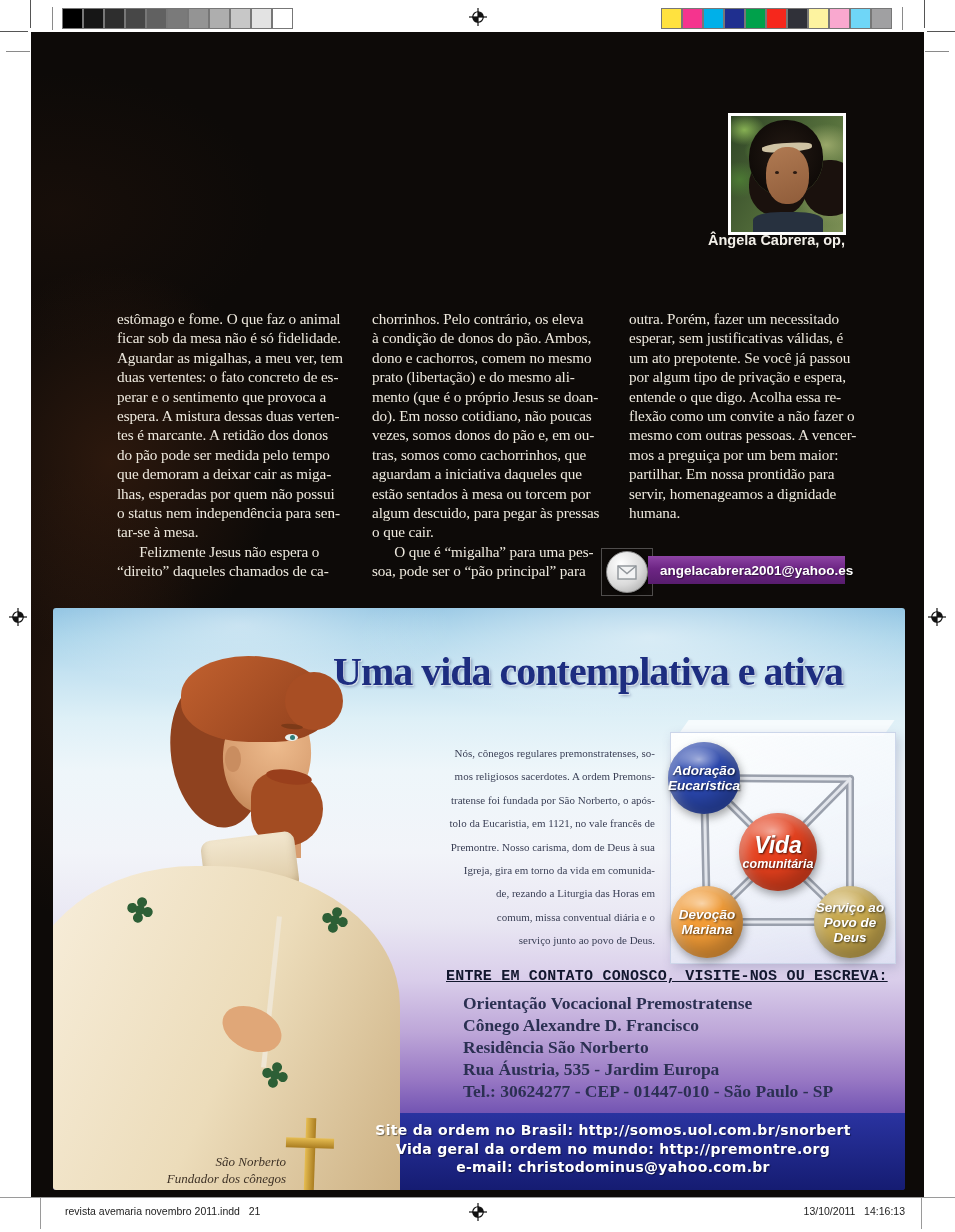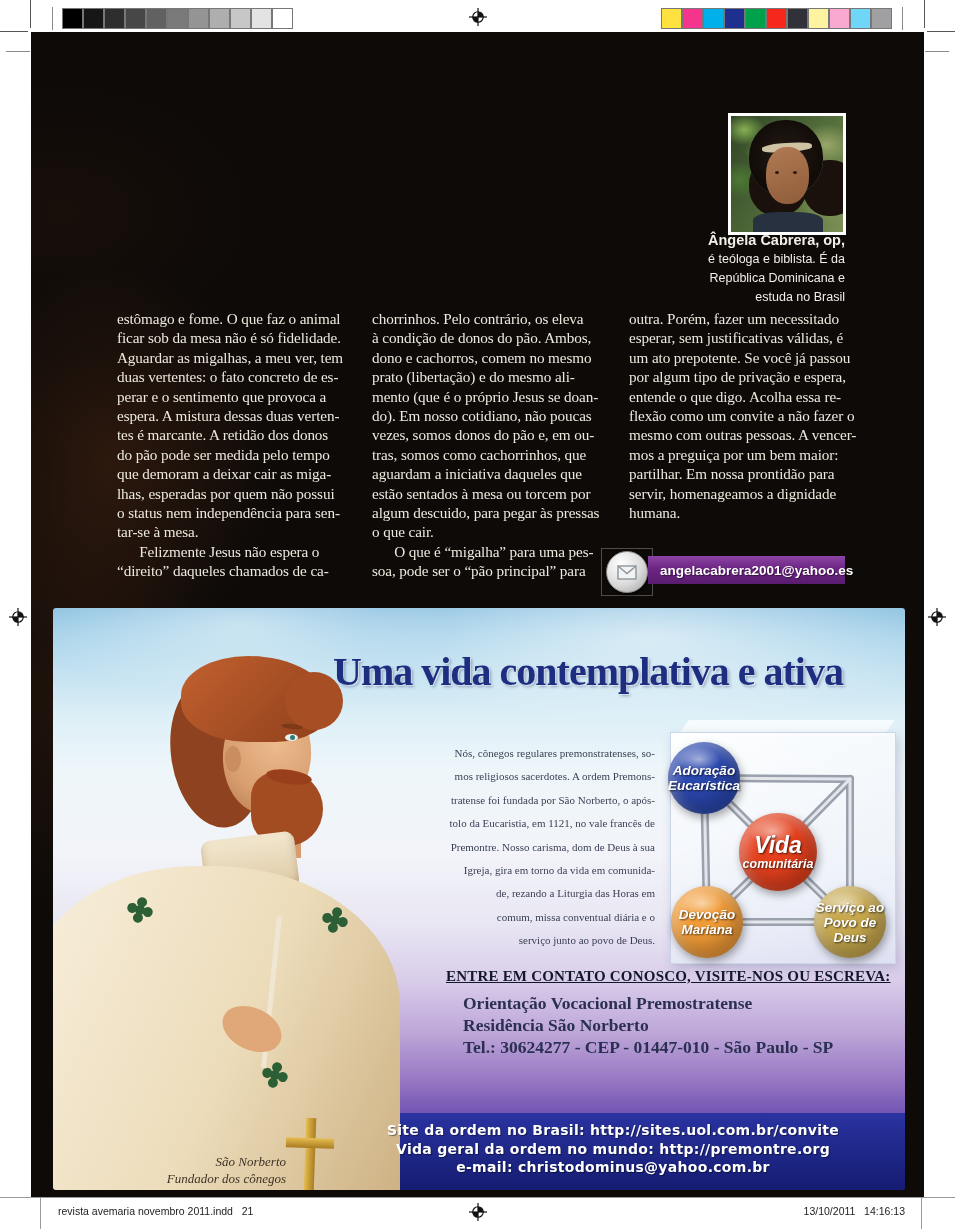--- a/index.html
+++ b/index.html
@@ -95,21 +95,21 @@
                  inset 6px 8px 14px rgba(255,255,255,.38);}
   .node::after{content:"";position:absolute;left:14%;top:7%;width:58%;height:34%;border-radius:50%;
       background:radial-gradient(ellipse at center, rgba(255,255,255,.55), rgba(255,255,255,0) 72%);}
   .node .n1,.node .n2{font-size:13.5px;line-height:15px;text-shadow:1px 1px 2px rgba(0,0,0,.65);z-index:1;}
   .node.single .n1{font-size:16px;}
   .node.big .n1{font-size:23px;line-height:23px;}
   .node.big .n2{font-size:12.5px;line-height:14px;}
 
   
   .contact-heading{position:absolute;left:393px;top:360px;width:460px;
-      font-family:Liberation Serif, serif;font-weight:bold;font-size:15px;color:#12172e;
+      font-family:Liberation Mono, monospace;font-weight:bold;font-size:15px;color:#12172e;
       text-decoration:underline;letter-spacing:.2px;}
   .contact-lines{position:absolute;left:410px;top:384px;width:450px;font-weight:bold;
       font-size:17.5px;line-height:22px;color:#2b3052;}
   .contact-lines div{white-space:pre;}
 
   
   .saint{position:absolute;left:0;top:8px;width:348px;height:574px;z-index:4;}
   .s{position:absolute;}
   .s-hairback{left:118px;top:62px;width:92px;height:150px;border-radius:50%;
       background:#8f421f;transform:rotate(-8deg);}
@@ -254,23 +254,20 @@
   <div class="photo">
     <div class="ph-leaves"></div>
     <div class="ph-hair"></div>
     <div class="ph-band"></div>
     <div class="ph-face"></div>
     <div class="ph-eyes"></div>
     <div class="ph-shirt"></div>
   </div>
   <div class="author-caption">
     <div class="author-name">Ângela Cabrera, op,</div>
-    <div class="author-bio">é teóloga e biblista. É da
-República Dominicana e
-estuda no Brasil</div>
   </div>
 
   <div class="col col1">estômago e fome. O que faz o animal
 ficar sob da mesa não é só fidelidade.
 Aguardar as migalhas, a meu ver, tem
 duas vertentes: o fato concreto de es-
 perar e o sentimento que provoca a
 espera. A mistura dessas duas verten-
 tes é marcante. A retidão dos donos
 do pão pode ser medida pelo tempo
@@ -364,21 +361,21 @@
       <span class="n1">Devoção</span>
       <span class="n2">Mariana</span>
     </div>
     <div class="node" style="left: 761px; top: 278px; width: 72px; height: 72px; background-color: rgb(199, 168, 78);">
       <span class="n1">Serviço ao</span>
       <span class="n2">Povo de Deus</span>
     </div>
 
     <div class="blue-bar"></div>
     <div class="site-lines">
-      <div>Site da ordem no Brasil: http://sites.uol.com.br/convite</div>
+      <div>Site da ordem no Brasil: http://somos.uol.com.br/snorbert</div>
       <div>Vida geral da ordem no mundo: http://premontre.org</div>
       <div>e-mail: christodominus@yahoo.com.br</div>
     </div>
 
     <div class="saint">
       <div class="s s-hairback"></div>
       <div class="s s-neck"></div>
       <div class="s s-face"></div>
       <div class="s s-ear"></div>
       <div class="s s-hairtop"></div>
@@ -398,24 +395,26 @@
     <div class="clover" style="left:217px;top:462px;"></div>
     <div class="s s-cross-v"></div>
     <div class="s s-cross-h"></div>
 
     <div class="ad-caption">São Norberto
 Fundador dos cônegos Premostratenses</div>
 
     <div class="contact-heading">ENTRE EM CONTATO CONOSCO, VISITE-NOS OU ESCREVA:</div>
     <div class="contact-lines">
       <div>Orientação Vocacional Premostratense</div>
+      <div>Cônego Alexandre D. Francisco</div>
       <div>Residência São Norberto</div>
+      <div>Rua Áustria, 535 - Jardim Europa</div>
       <div>Tel.: 30624277 - CEP - 01447-010 - São Paulo - SP</div>
     </div>
   </div>
 
   <div class="footer-line"></div>
   <div class="footer-tick" style="left:40px;"></div>
   <div class="footer-tick" style="left:921px;"></div>
-  <div class="footer-text" style="left:58px;">revista avemaria novembro 2011.indd   21</div>
+  <div class="footer-text" style="left:65px;">revista avemaria novembro 2011.indd   21</div>
   <div class="footer-text" style="left:765px;width:140px;text-align:right;">13/10/2011   14:16:13</div>
 
 </div>
 
 </body></html>

